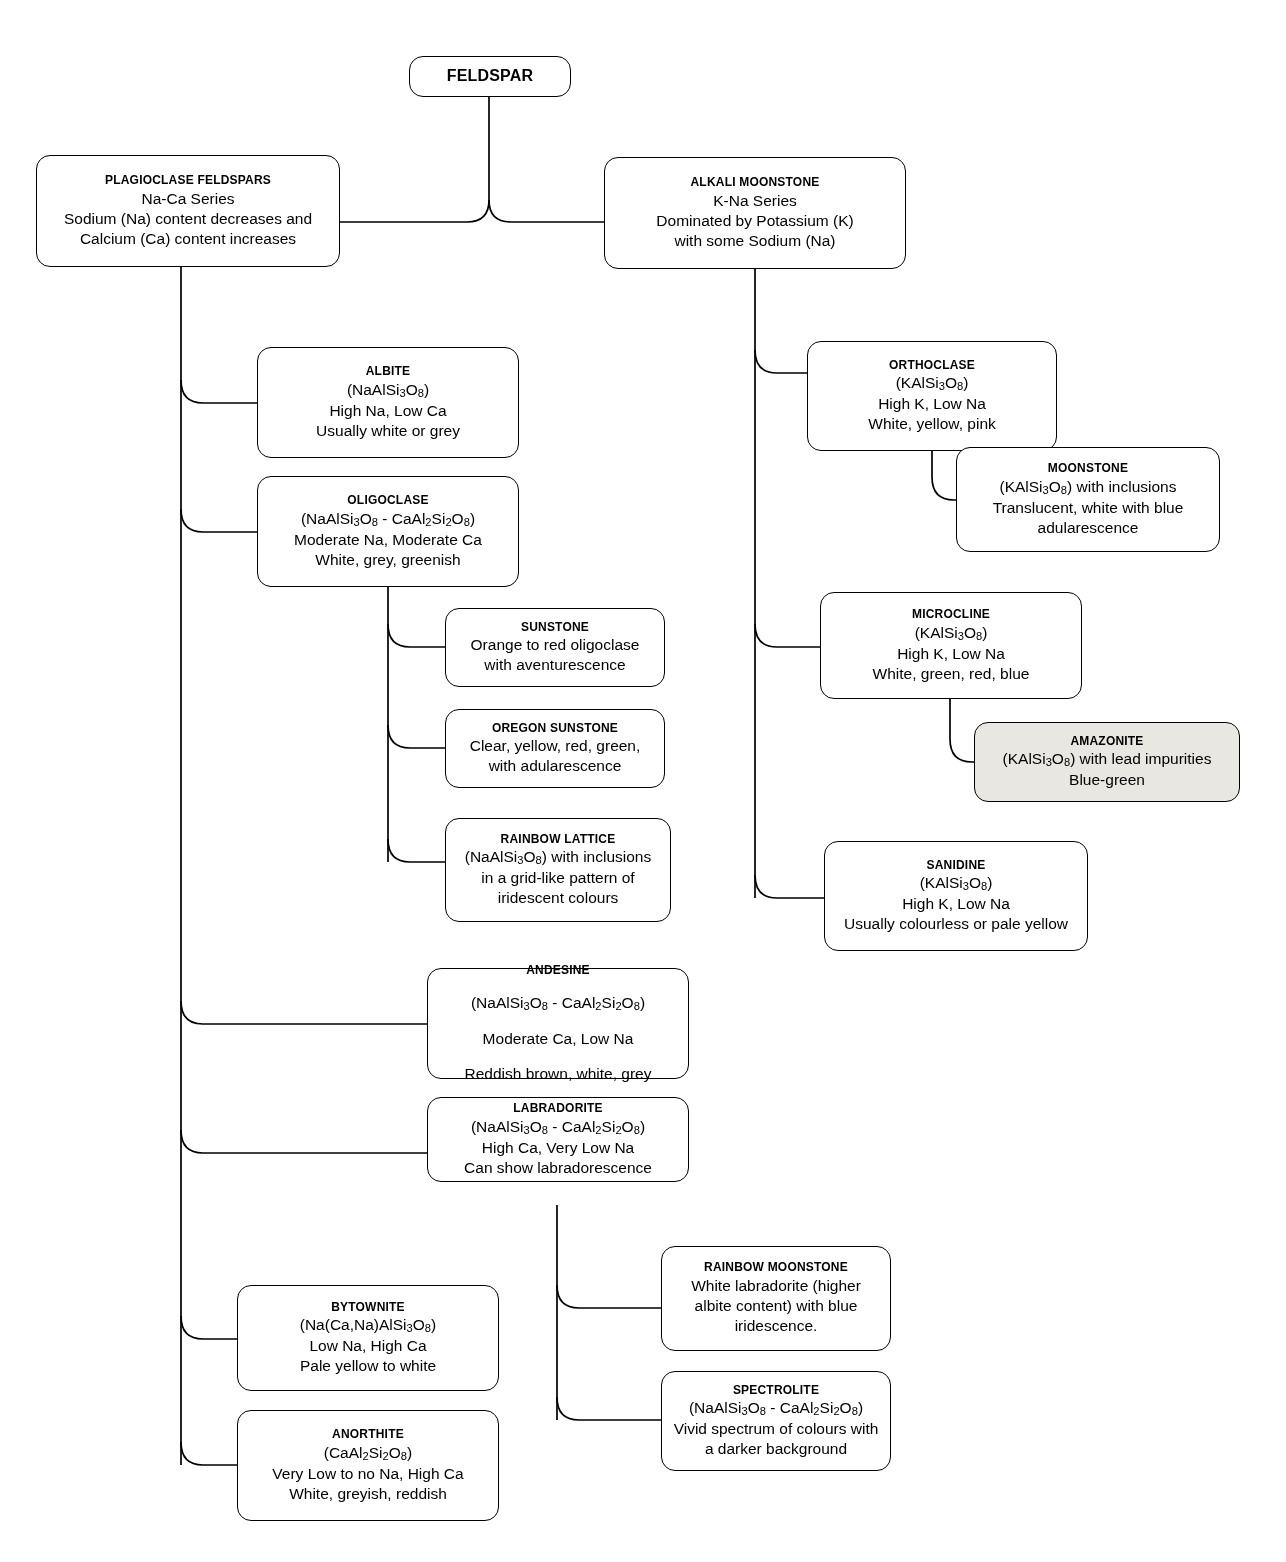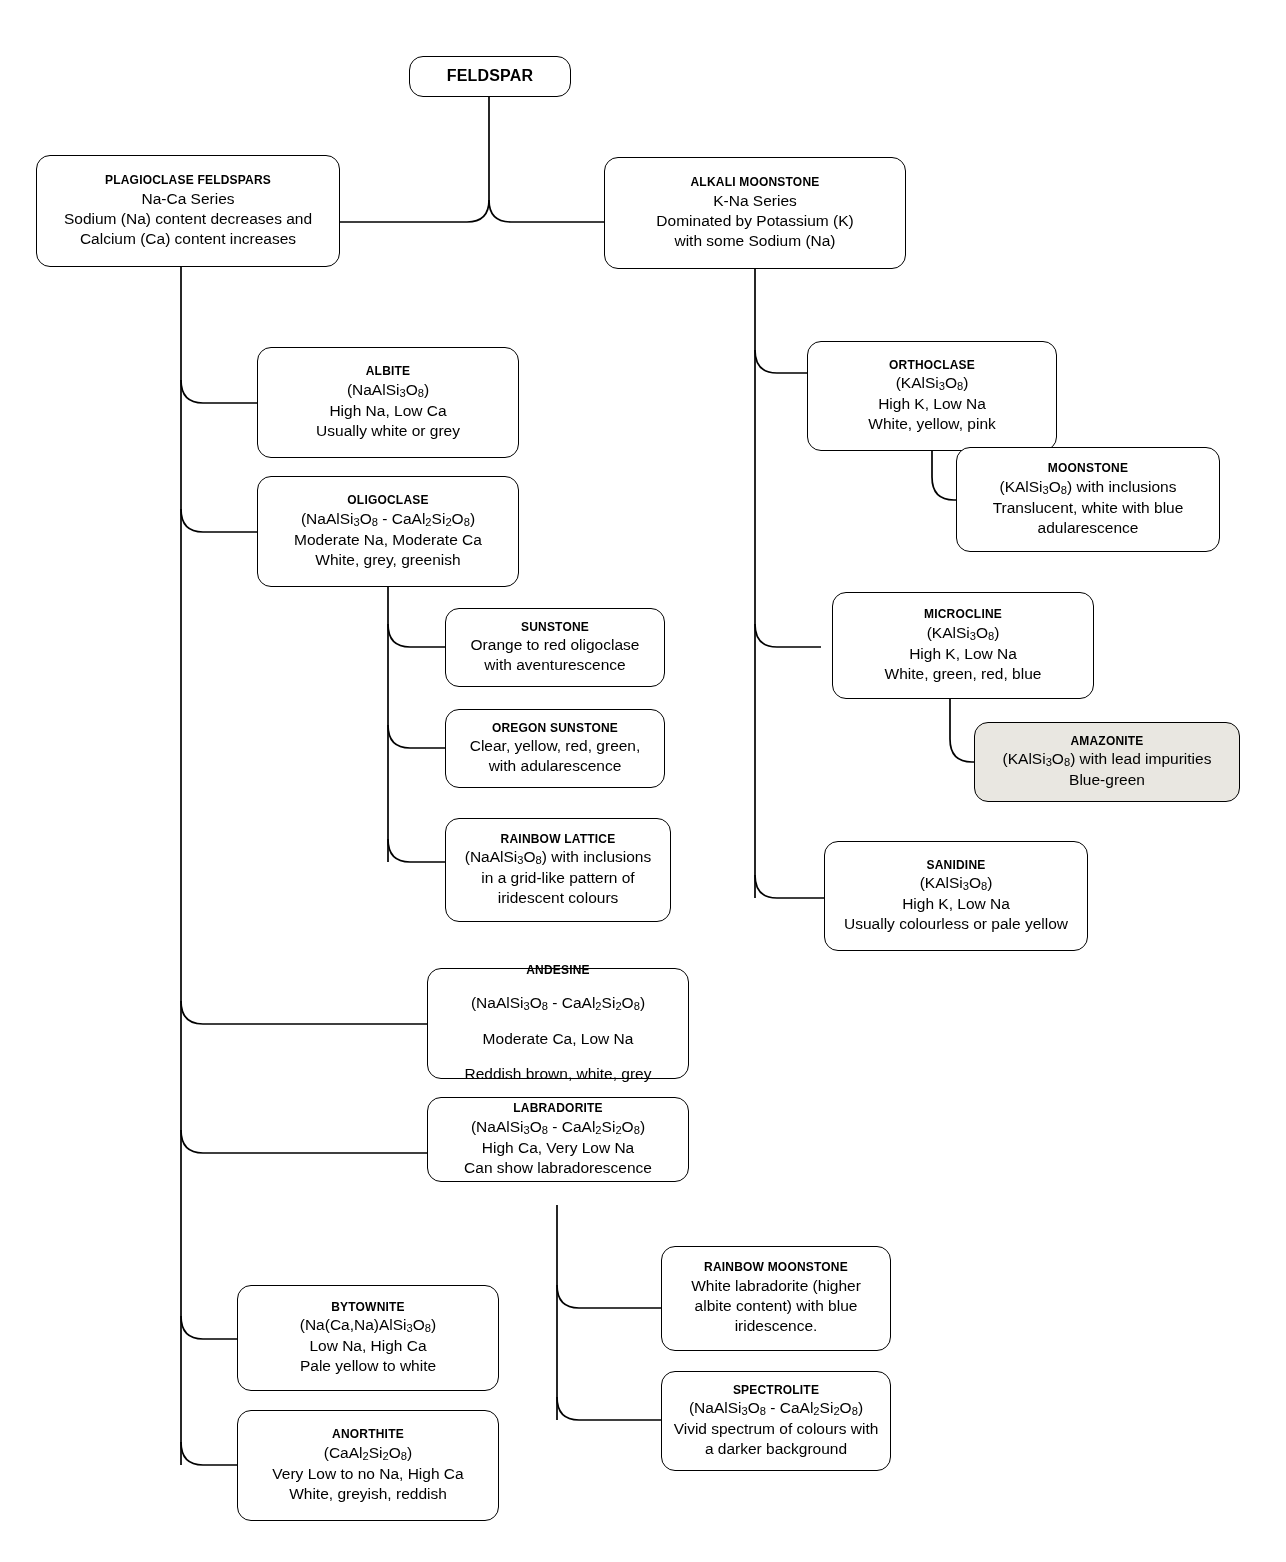--- a/index.html
+++ b/index.html
@@ -157,21 +157,21 @@
     <div class="ln">White, yellow, pink</div>
   </div>
 
   <div class="node" style="left:956px;top:447px;width:264px;height:105px;">
     <div class="ttl">MOONSTONE</div>
     <div class="ln">(KAlSi<sub>3</sub>O<sub>8</sub>) with inclusions</div>
     <div class="ln">Translucent, white with blue</div>
     <div class="ln">adularescence</div>
   </div>
 
-  <div class="node" style="left:820px;top:592px;width:262px;height:107px;margin-left:12px;">
+  <div class="node" style="left:820px;top:592px;width:262px;height:107px;">
     <div class="ttl">MICROCLINE</div>
     <div class="ln">(KAlSi<sub>3</sub>O<sub>8</sub>)</div>
     <div class="ln">High K, Low Na</div>
     <div class="ln">White, green, red, blue</div>
   </div>
 
   <div class="node shaded" style="left:974px;top:722px;width:266px;height:80px;">
     <div class="ttl">AMAZONITE</div>
     <div class="ln">(KAlSi<sub>3</sub>O<sub>8</sub>) with lead impurities</div>
     <div class="ln">Blue-green</div>

